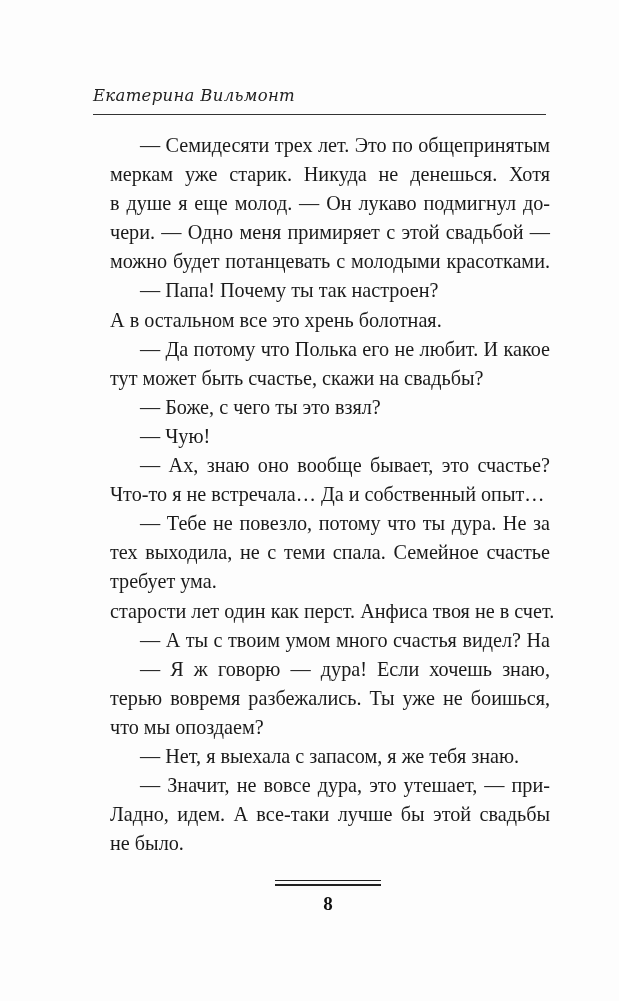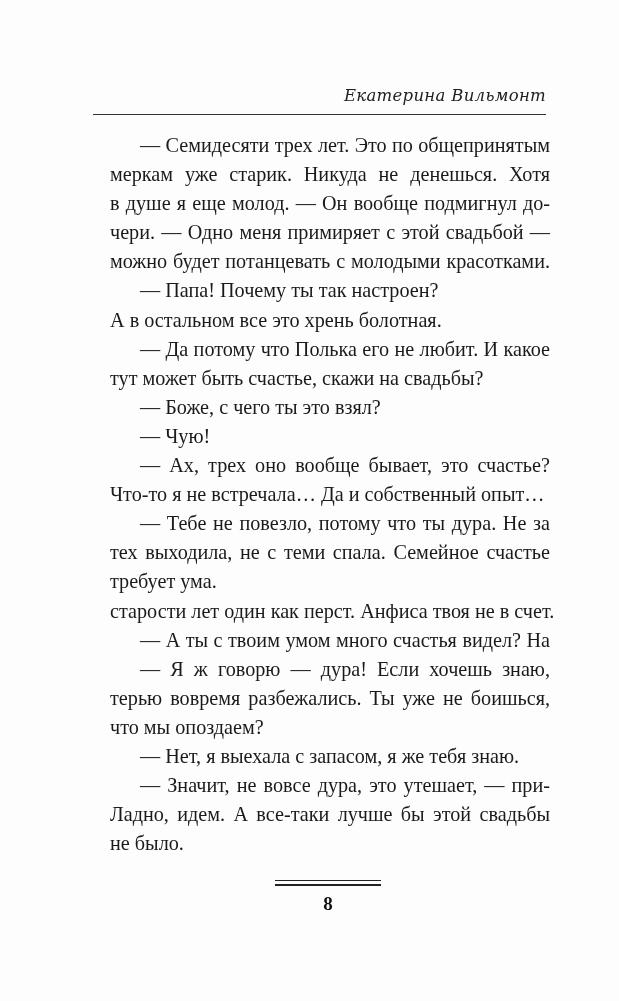--- a/index.html
+++ b/index.html
@@ -13,21 +13,21 @@
       position: relative;
       overflow: hidden;
       background: #fdfdfd;
       color: #1a1a1a;
     }
     .running-head {
       position: absolute;
       left: 93px;
       width: 453px;
       top: 86px;
-      text-align: right;
+      text-align: left;
       font-family: "DejaVu Serif", serif;
       font-style: italic;
       font-size: 16.5px;
       letter-spacing: 0.3px;
       color: #222;
     }
     .head-rule {
       position: absolute;
       left: 93px;
       width: 453px;
@@ -81,30 +81,30 @@
   </style>
 </head>
 <body>
 
 <div class="running-head">Екатерина Вильмонт</div>
 <div class="head-rule"></div>
 
 <div class="body-text" id="body-text">
     <span class="line indent">— Семидесяти трех лет. Это по общепринятым</span>
     <span class="line">меркам уже старик. Никуда не денешься. Хотя</span>
-    <span class="line">в душе я еще молод. — Он вообще подмигнул до-</span>
+    <span class="line">в душе я еще молод. — Он лукаво подмигнул до-</span>
     <span class="line">чери. — Одно меня примиряет с этой свадьбой —</span>
     <span class="line">можно будет потанцевать с молодыми красотками.</span>
     <span class="line indent last">— Папа! Почему ты так настроен?</span>
     <span class="line last">А в остальном все это хрень болотная.</span>
     <span class="line indent">— Да потому что Полька его не любит. И какое</span>
     <span class="line last">тут может быть счастье, скажи на свадьбы?</span>
     <span class="line indent last">— Боже, с чего ты это взял?</span>
     <span class="line indent last">— Чую!</span>
-    <span class="line indent">— Ах, трех оно вообще бывает, это счастье?</span>
+    <span class="line indent">— Ах, знаю оно вообще бывает, это счастье?</span>
     <span class="line last">Что-то я не встречала… Да и собственный опыт…</span>
     <span class="line indent">— Тебе не повезло, потому что ты дура. Не за</span>
     <span class="line">тех выходила, не с теми спала. Семейное счастье</span>
     <span class="line last">требует ума.</span>
     <span class="line last">старости лет один как перст. Анфиса твоя не в счет.</span>
     <span class="line indent">— А ты с твоим умом много счастья видел? На</span>
     <span class="line indent">— Я ж говорю — дура! Если хочешь знаю,</span>
     <span class="line">терью вовремя разбежались. Ты уже не боишься,</span>
     <span class="line last">что мы опоздаем?</span>
     <span class="line indent last">— Нет, я выехала с запасом, я же тебя знаю.</span>

